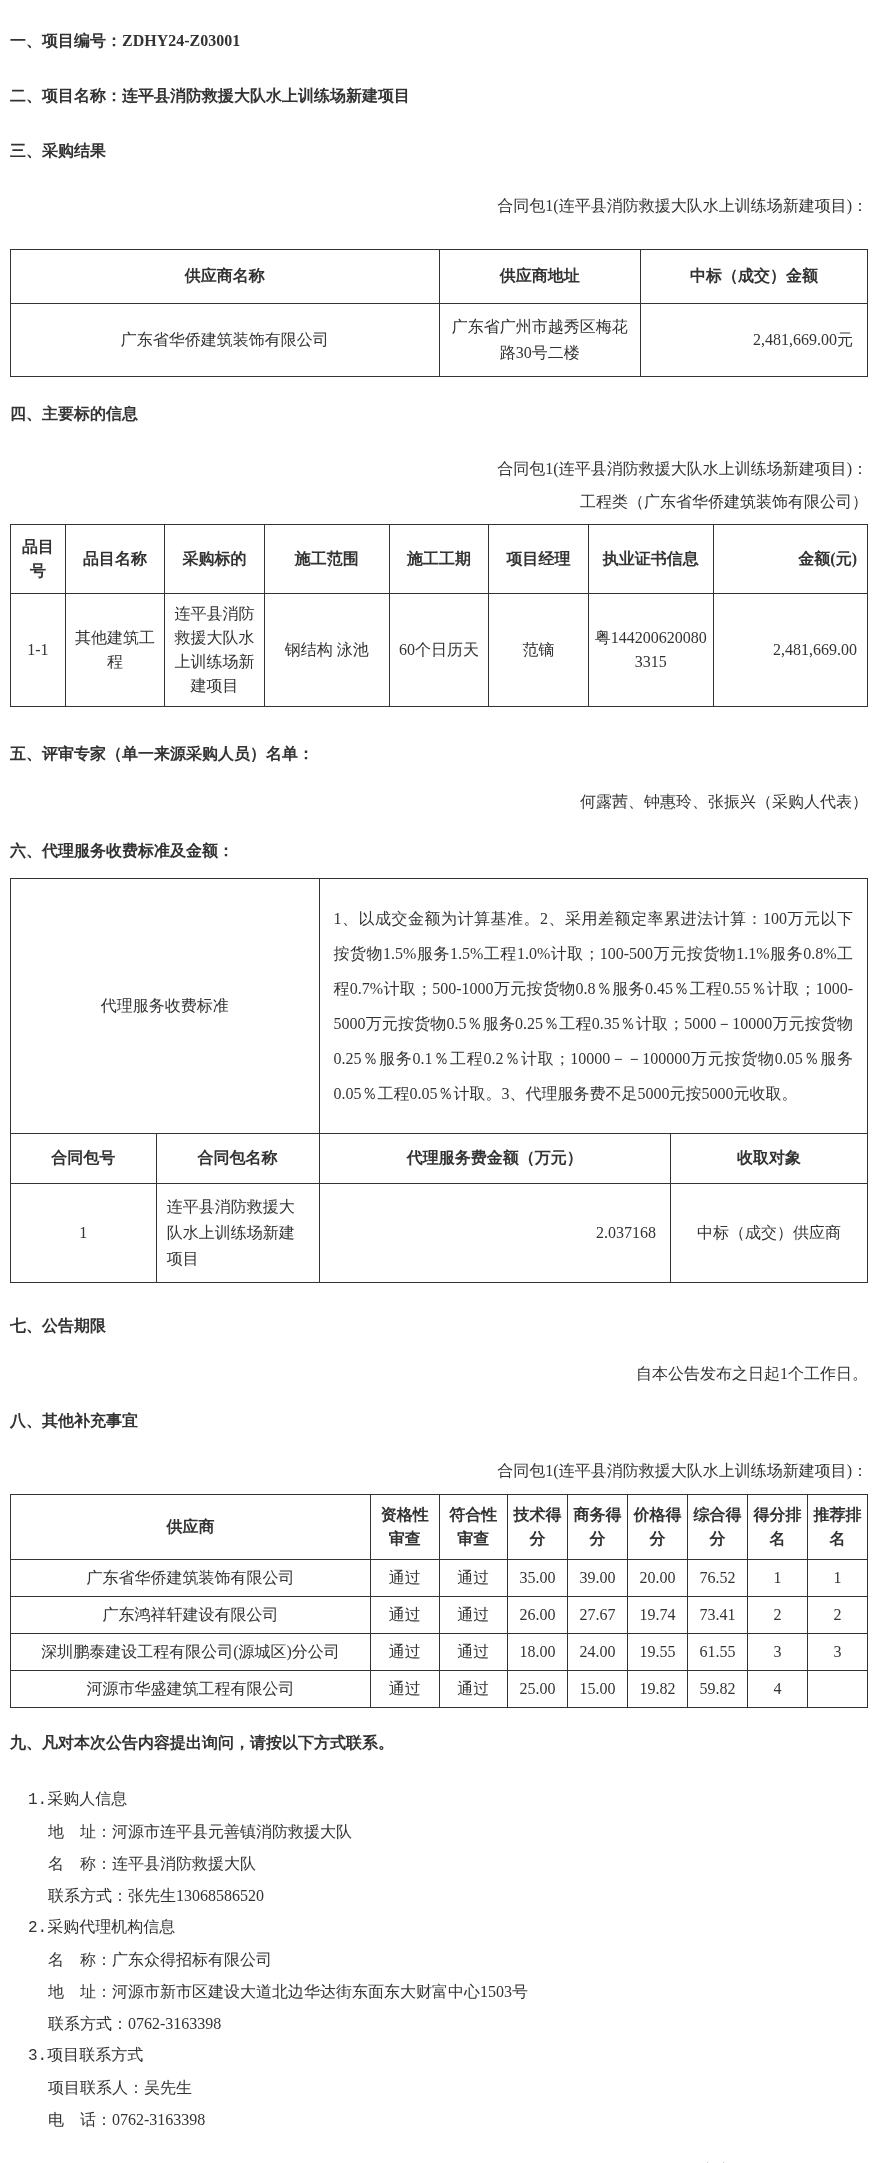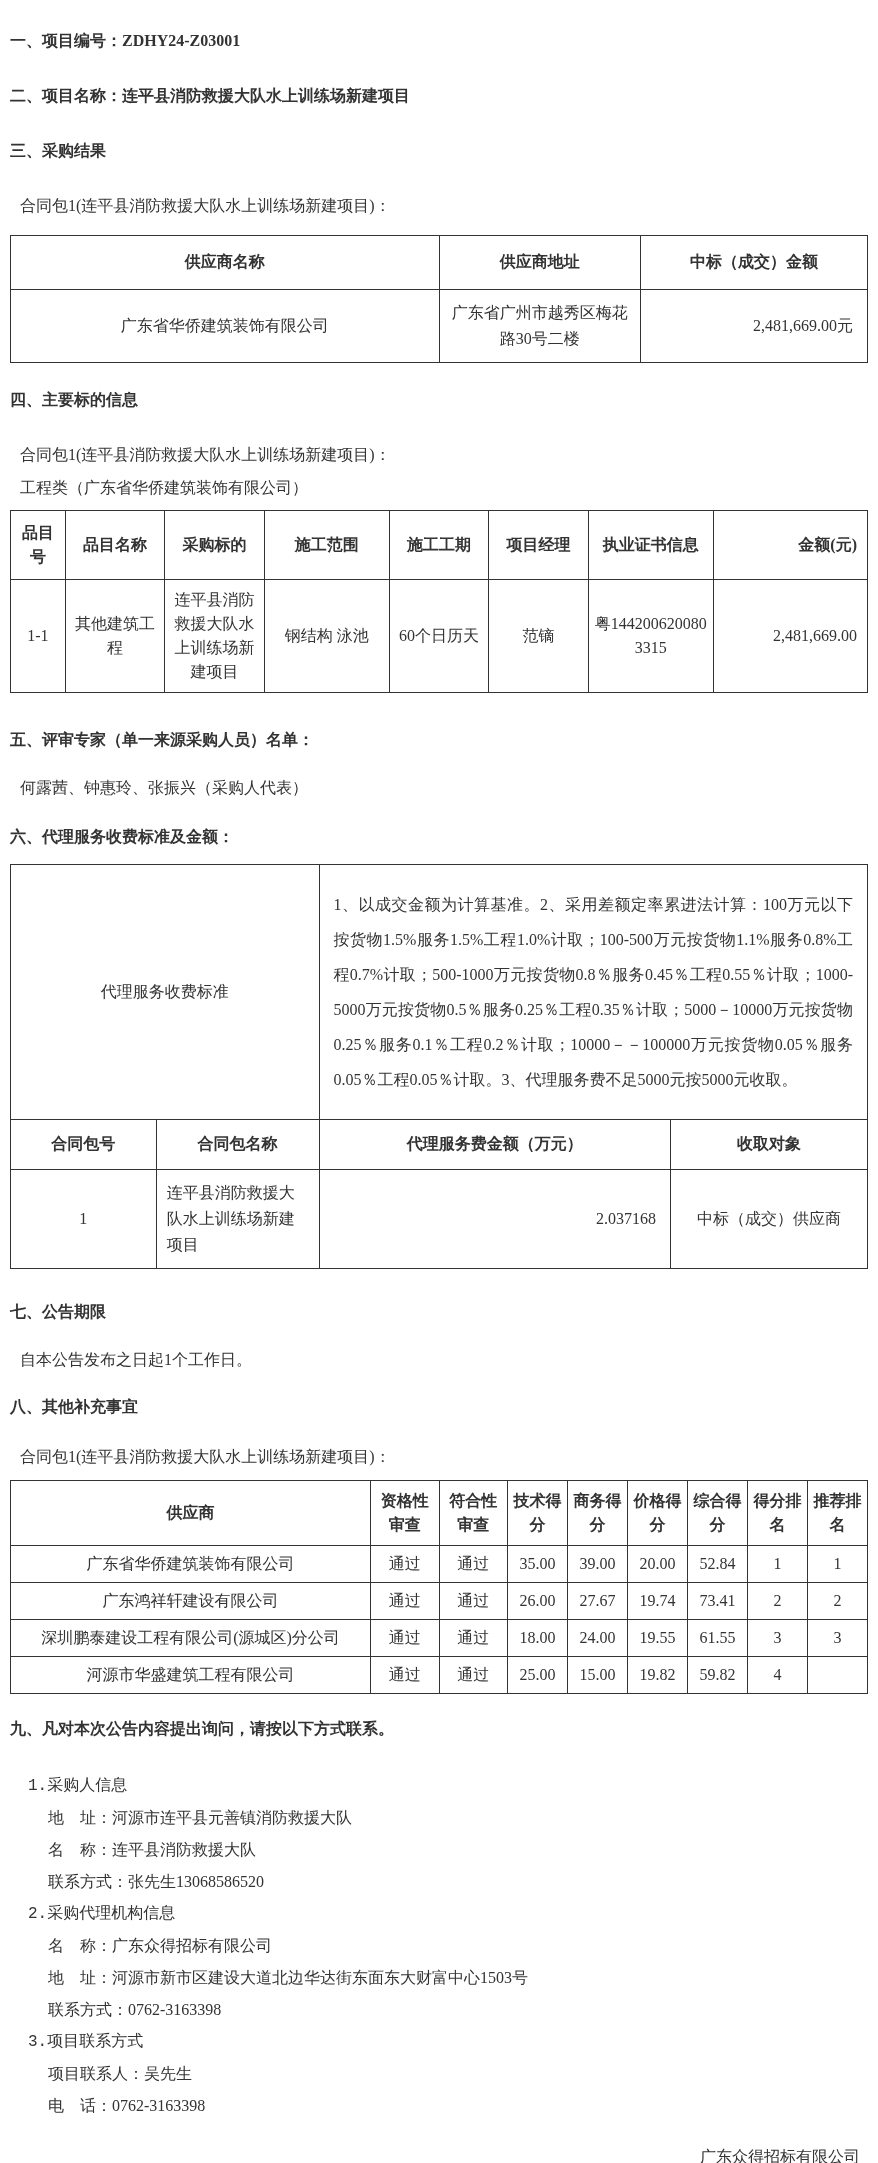--- a/index.html
+++ b/index.html
@@ -1,27 +1,27 @@
 <!DOCTYPE html>
 <html><head>
 <meta charset="utf-8">
 <style>
   html,body{margin:0;padding:0;background:#fff;}
   body{width:878px;color:#333;font-family:"Liberation Serif","DejaVu Serif",serif;font-size:16px;min-height:2163px;}
   .doc{padding:22px 10px 0 10px;}
   .h{font-weight:700;line-height:22px;}
   .line{line-height:22px;}
-  .ind{margin-left:10px;}
+  .ind{margin-left:10px;text-align:right;}
   .mt-sec{margin-top:33px;}
   table{border-collapse:collapse;width:100%;table-layout:fixed;color:#333;}
   th,td{border:1px solid #333;font-size:16px;vertical-align:middle;}
   th{font-weight:700;text-align:center;}
   td{text-align:center;}
   
-  .t-result{margin-top:18px;}
+  .t-result{margin-top:32px;}
   .t-result th{padding:16px 8px;}
   .t-result td{padding:10px 8px;line-height:26px;}
   .t-result .amount{text-align:right;padding-right:14px;}
   
   .t-subject{margin-top:11px;}
   .t-subject th{padding:10px 5px;line-height:24px;}
   .t-subject td{padding:8px 5px;line-height:24px;}
   .t-subject .amount{text-align:right;padding-right:10px;}
   .t-subject .brk{word-break:break-all;}
   
@@ -174,21 +174,21 @@
       <th>得分排名</th>
       <th>推荐排名</th>
     </tr>
     <tr>
       <td>广东省华侨建筑装饰有限公司</td>
       <td>通过</td>
       <td>通过</td>
       <td>35.00</td>
       <td>39.00</td>
       <td>20.00</td>
-      <td>52.84</td>
+      <td>76.52</td>
       <td>1</td>
       <td>1</td>
     </tr>
     <tr>
       <td>广东鸿祥轩建设有限公司</td>
       <td>通过</td>
       <td>通过</td>
       <td>26.00</td>
       <td>27.67</td>
       <td>19.74</td>

